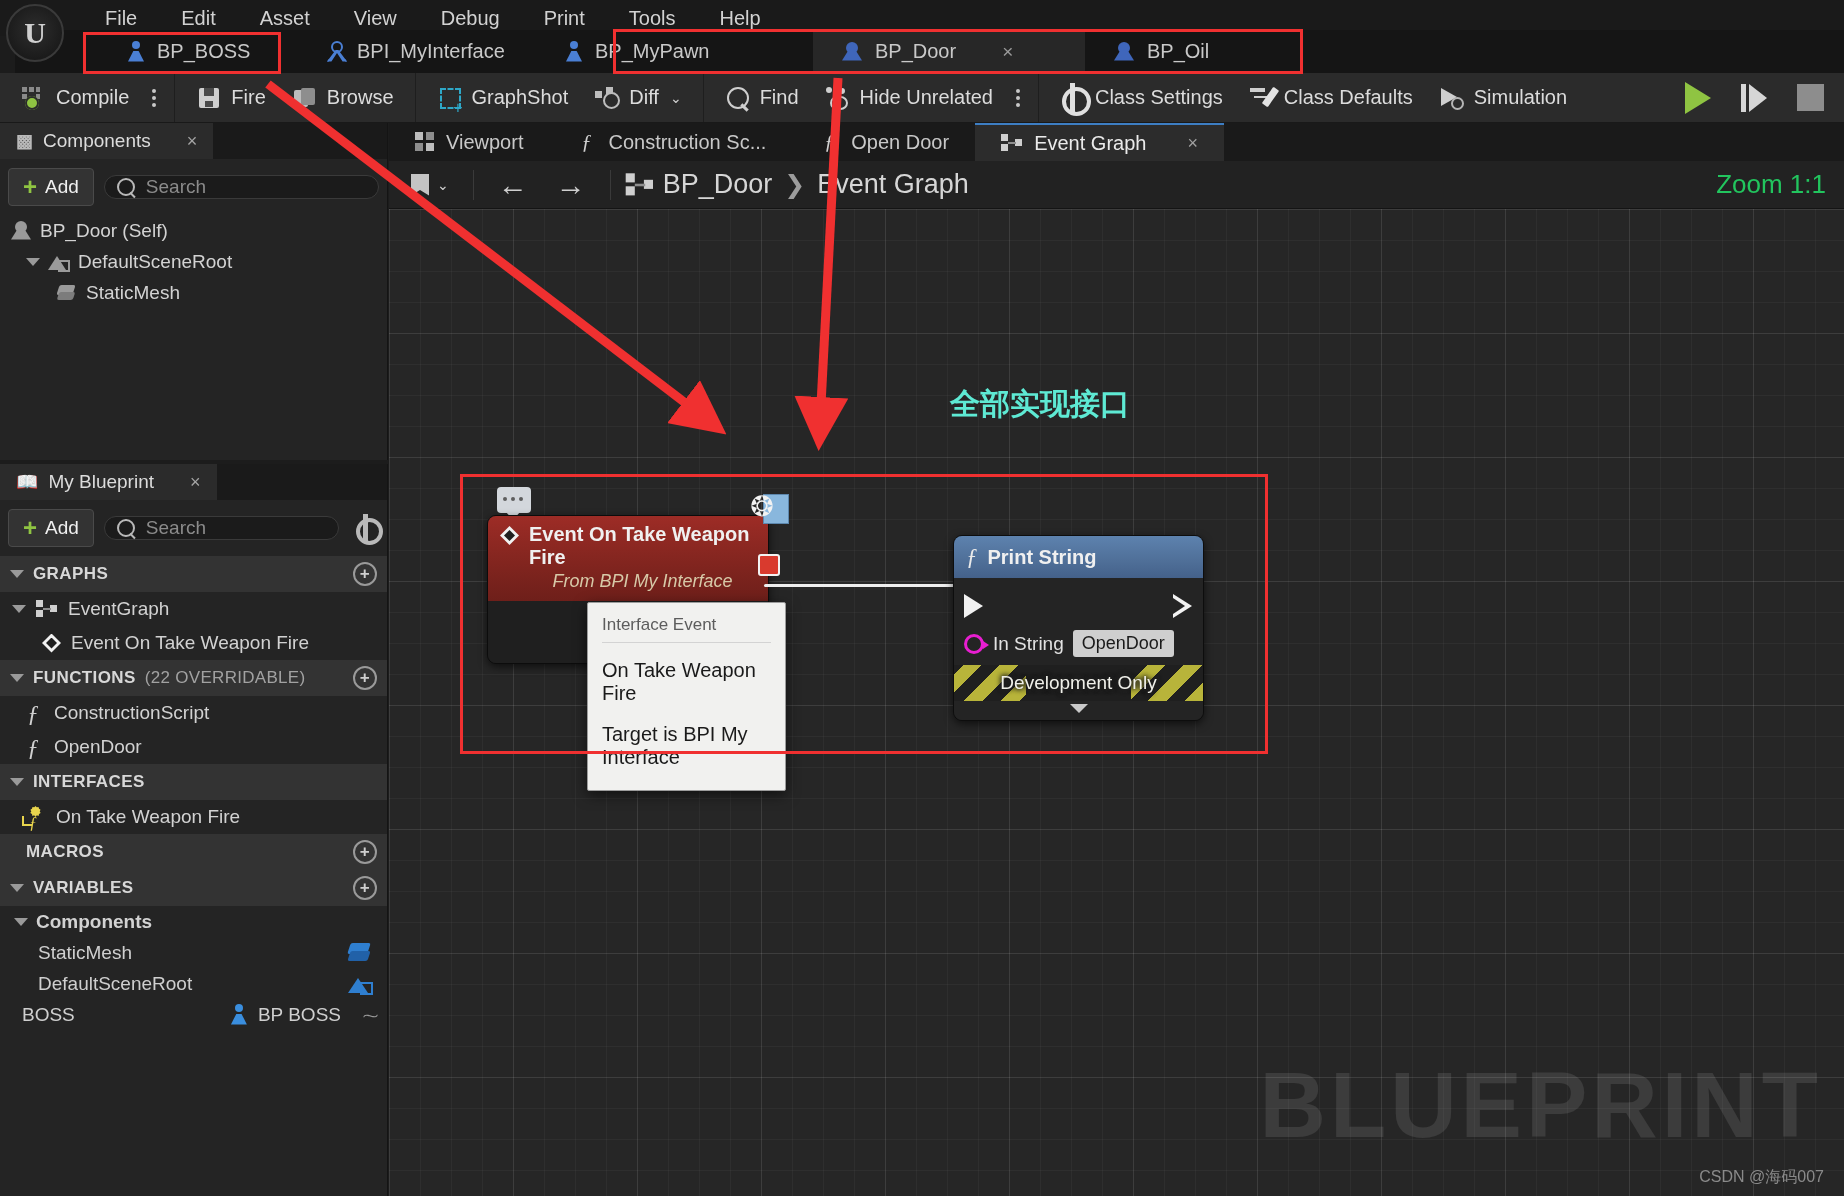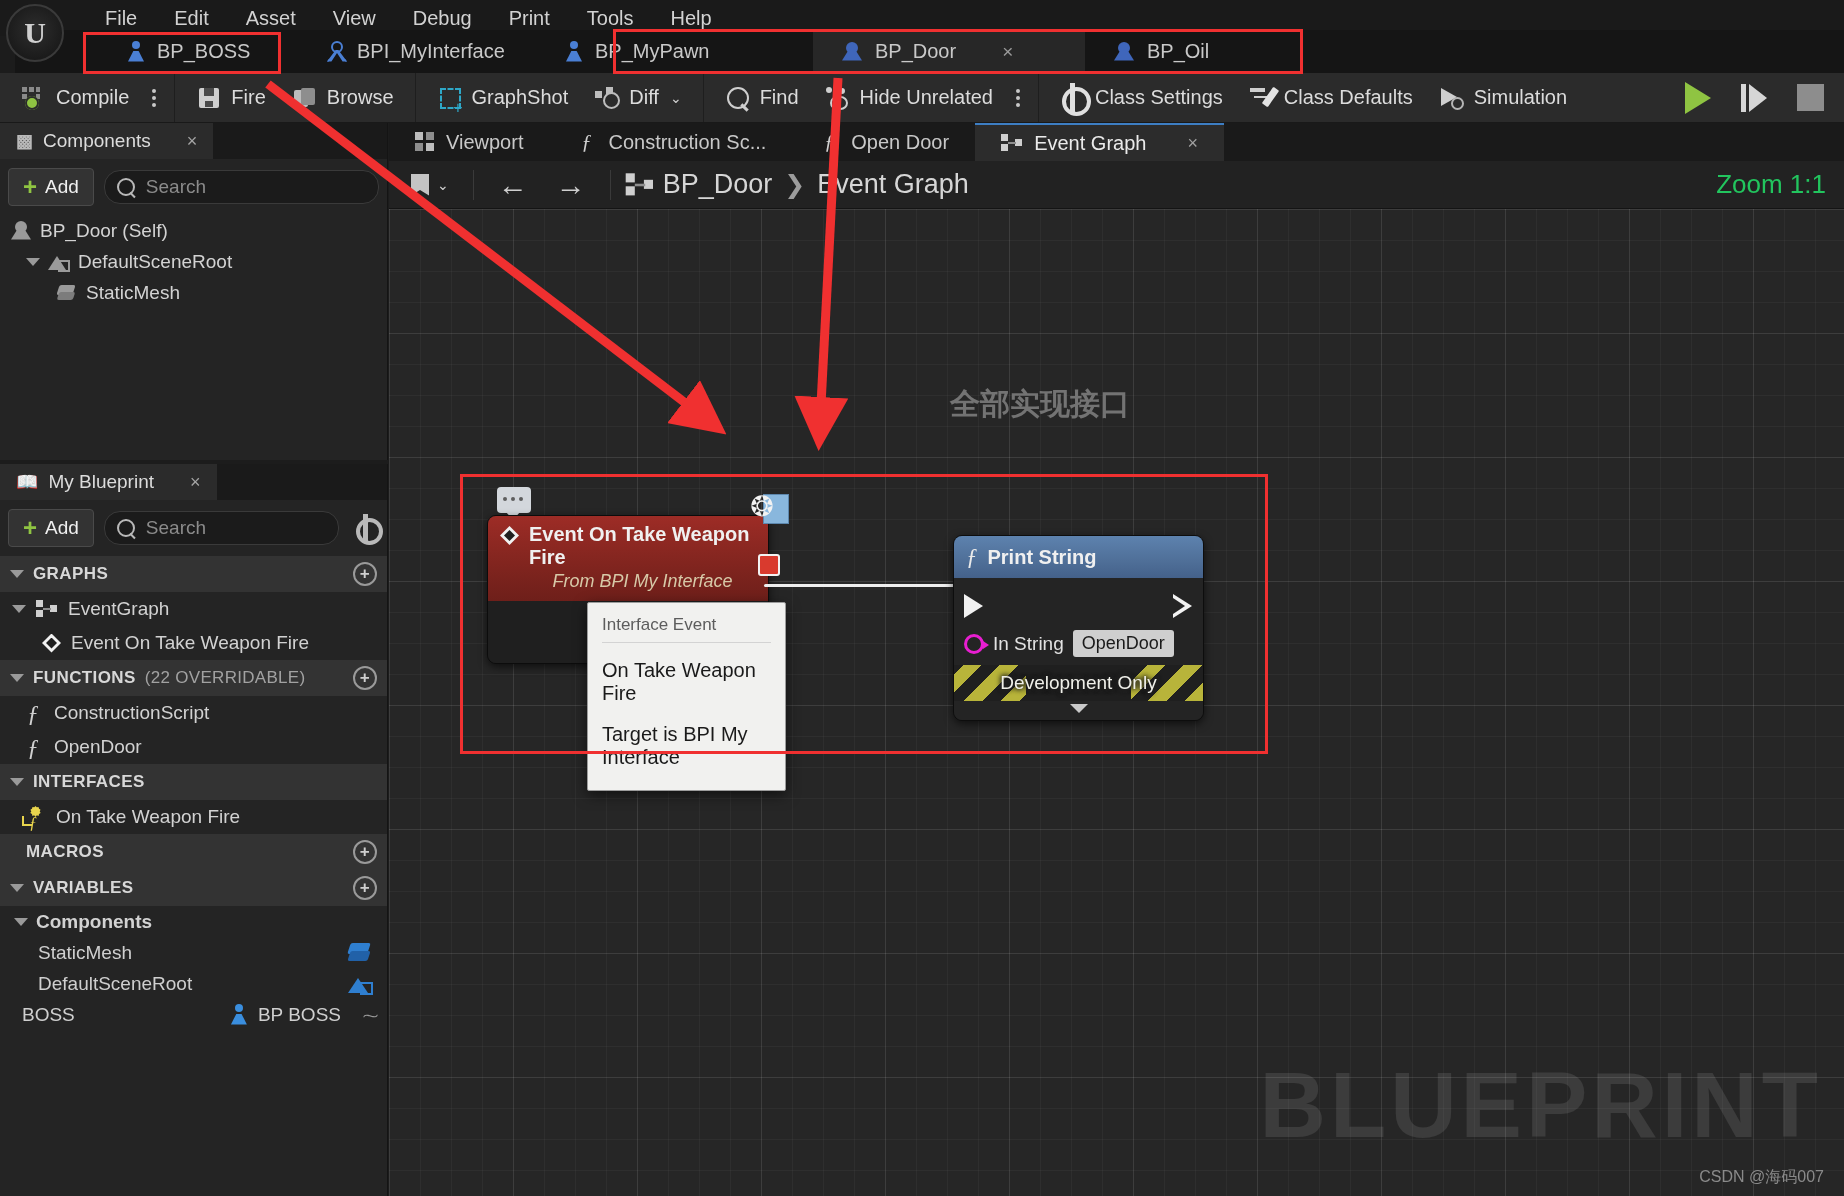--- a/index.html
+++ b/index.html
@@ -19,21 +19,21 @@
   }
   .ue-logo {
     position: absolute; left: 6px; top: 4px; width: 58px; height: 58px;
     border-radius: 50%;
     background: radial-gradient(circle at 50% 45%, #2e2e2e 0%, #1b1b1b 70%);
     border: 2px solid #3a3a3a;
     display: flex; align-items: center; justify-content: center;
     color: #cfcfcf; font-family: "Liberation Serif", serif;
     font-size: 30px; font-weight: bold; z-index: 5;
   }
-  .menu-items { margin-left: 88px; display: flex; gap: 3px; }
+  .menu-items { margin-left: 88px; display: flex; gap: 10px; }
   .menu-item {
     padding: 4px 17px; font-size: 20px; color: #d2d2d2; cursor: default;
     line-height: 26px;
   }
 
   
   .assettabs {
     position: absolute; top: 30px; left: 0; width: 1844px; height: 43px;
     background: #151515; display: flex; align-items: stretch; margin-left: 15px;
   }
@@ -229,21 +229,21 @@
   .searchrow { display:flex; align-items:center; gap:10px; padding:9px 8px; }
   .add-btn {
     display:flex; align-items:center; gap:8px;
     background:#333333; border:1px solid #4a4a4a; border-radius:4px;
     padding:7px 14px; font-size:19px; color:#f0f0f0;
   }
   .plus { color:#8fc442; font-size:24px; line-height:18px; font-weight:bold;}
   .search-box {
     flex:1; display:flex; align-items:center; gap:10px;
     background:#1b1b1b; border:1px solid #3a3a3a; border-radius:16px;
-    padding:16px 12px; height:24px;
+    padding:6px 12px; height:24px;
   }
   .mag { width:19px; height:19px; position:relative; flex:none; }
   .mag::before{content:"";position:absolute;left:0;top:0;width:14px;height:14px;border:2px solid #b9b9b9;border-radius:50%;}
   .mag::after{content:"";position:absolute;right:0;bottom:1px;width:7px;height:2px;background:#b9b9b9;transform:rotate(45deg);}
   .search-ph { color:#8b8b8b; font-size:19px; }
   .gear-sm { width:26px;height:26px;position:relative;flex:none;margin-left:4px;}
   .gear-sm::before{content:"";position:absolute;left:3px;top:3px;width:19px;height:19px;border-radius:50%;border:4px solid #b9b9b9;}
   .gear-sm::after{content:"";position:absolute;left:10px;top:-1px;width:5px;height:28px;background:#b9b9b9;}
 
   .tree-row {
@@ -380,21 +380,21 @@
     font-size:92px; font-weight:bold; letter-spacing:4px;
     color:rgba(255,255,255,0.10); font-family:"Liberation Sans", sans-serif;
   }
   .csdn-wm { position:absolute; right:20px; bottom:8px; font-size:16px; color:#8a8a8a; }
 
   
   .anno-box {
     position:absolute; border:3px solid #f03030; pointer-events:none;
   }
   .anno-text {
-    position:absolute; color:#737373; font-size:30px; font-weight:bold;
+    position:absolute; color:#5eead4; font-size:30px; font-weight:bold;
     font-family:"Liberation Sans", sans-serif; white-space:nowrap;
   }
 
   
   .node { position:absolute; border-radius:8px; overflow:visible; }
   .node-event {
     left:487px; top:515px; width:282px;
     background:#1c1c1c; border:1px solid #0c0c0c;
     border-radius:9px; box-shadow:0 3px 9px rgba(0,0,0,0.6);
   }

